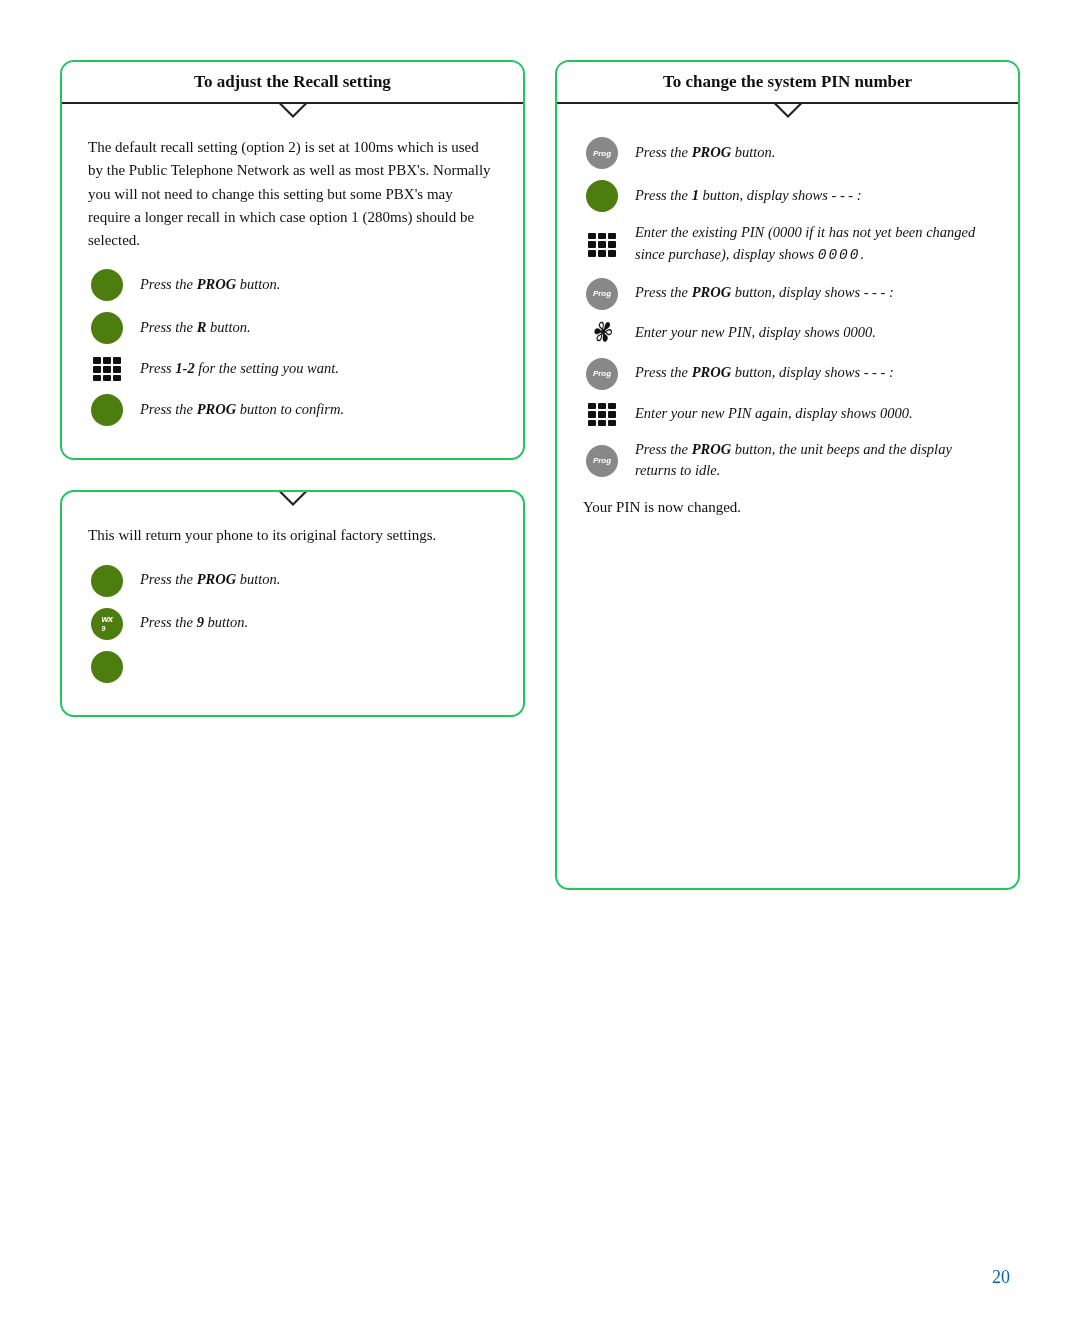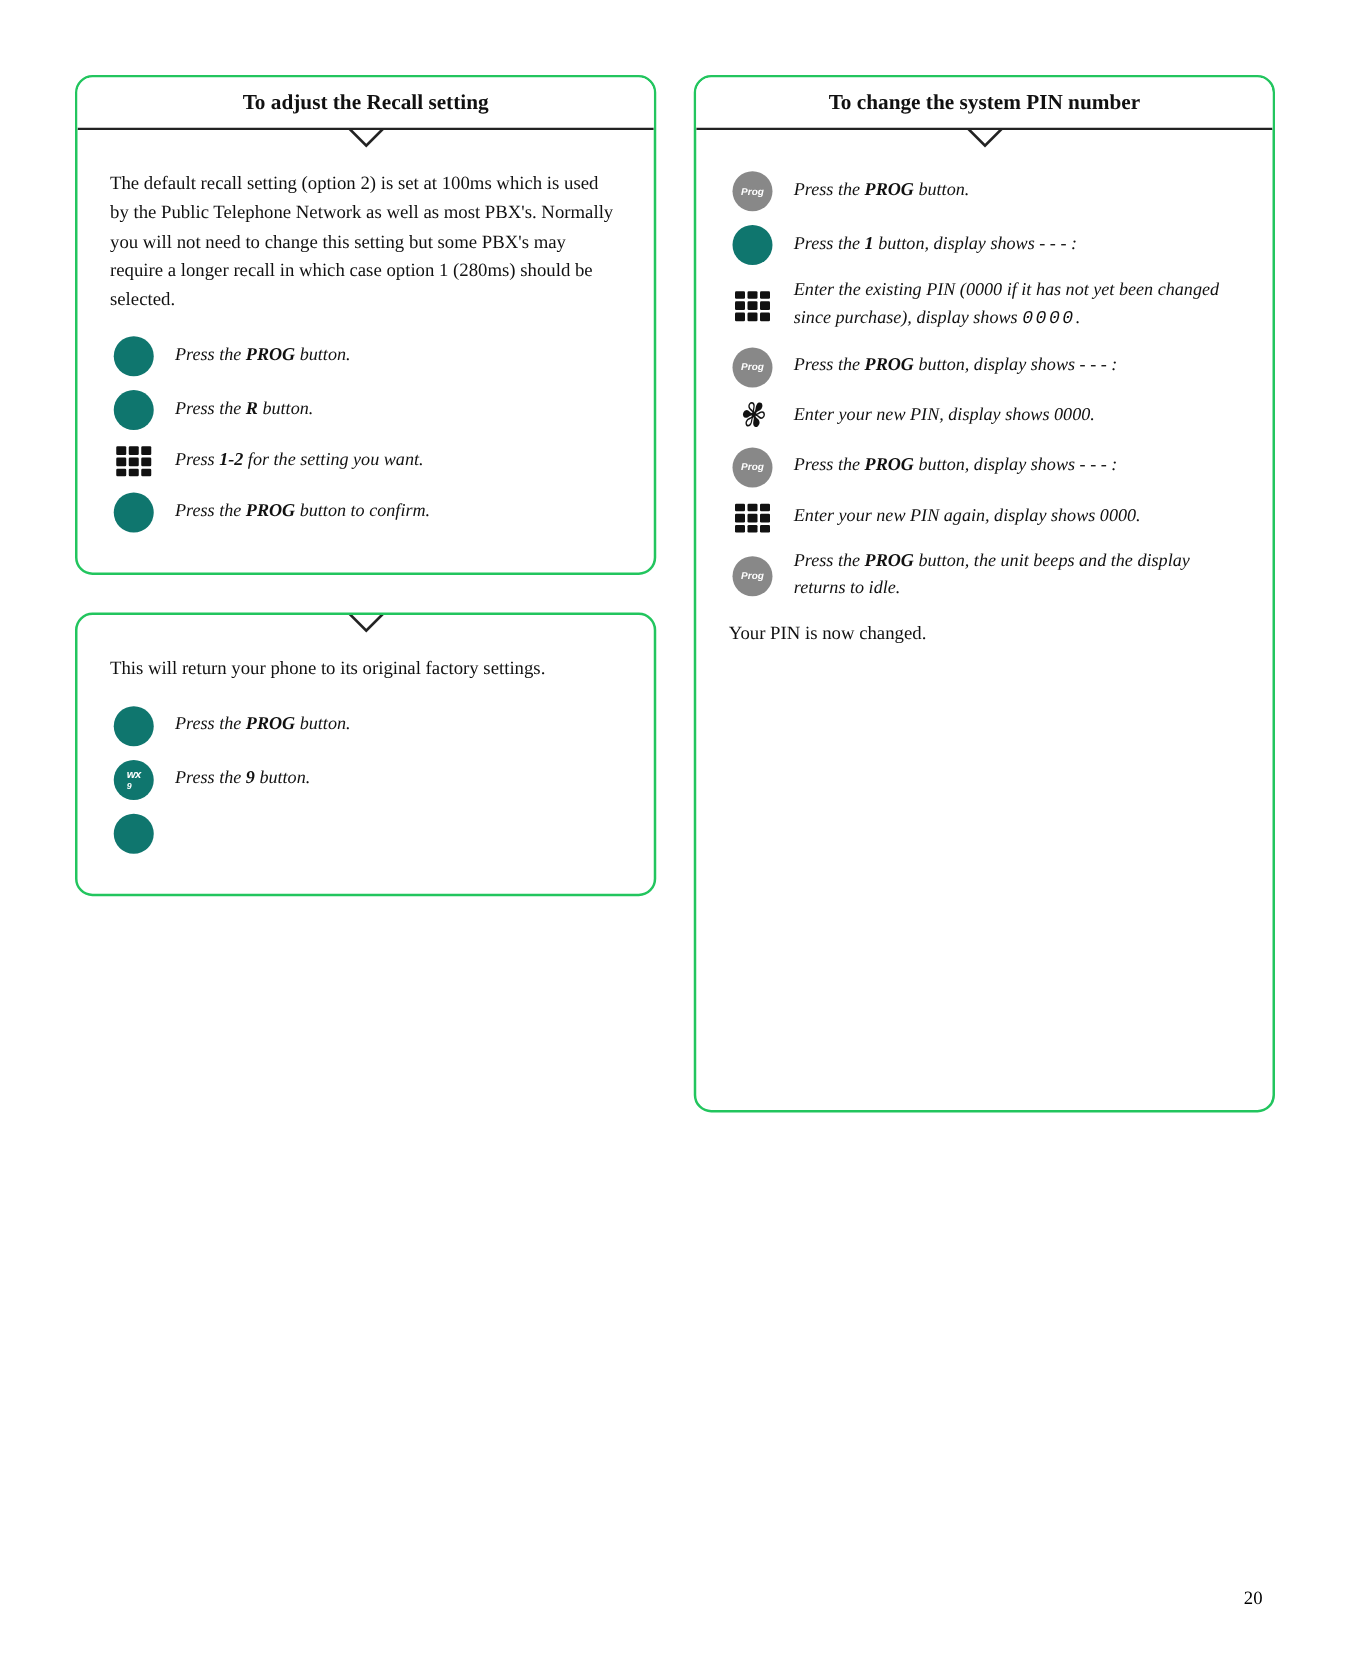--- a/index.html
+++ b/index.html
@@ -22,22 +22,22 @@
       grid-template-columns: 1fr 1fr;
       grid-template-rows: auto auto auto;
       gap: 0;
       column-gap: 30px;
     }
 
     .page-number {
       position: absolute;
       bottom: 40px;
       right: 70px;
-      font-size: 15px;
-      color: #000000;
+      font-size: 18px;
+      color: #0369a1;
       margin-top: 35px;
     }
 
     
     .section-box {
       border: 2px solid #22c55e;
       border-radius: 14px;
       padding: 0;
       margin-bottom: 30px;
       position: relative;
@@ -116,21 +116,21 @@
 
     .step-text b {
       font-weight: bold;
     }
 
     
     .circle-btn {
       width: 32px;
       height: 32px;
       border-radius: 50%;
-      background: #0f766e;
+      background: #4d7c0f;
       display: flex;
       align-items: center;
       justify-content: center;
       color: #fff;
       font-size: 9px;
       font-family: Arial, sans-serif;
       font-weight: bold;
       letter-spacing: -0.5px;
     }
 

